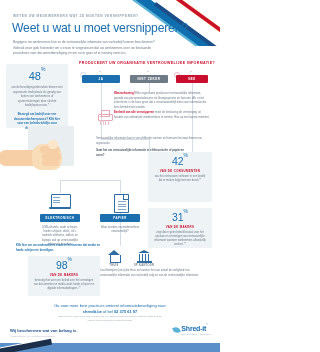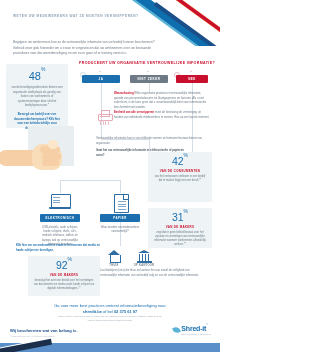--- a/index.html
+++ b/index.html
@@ -151,20 +151,21 @@
 
   <div class="swoosh">
     <i class="sw1"></i>
     <i class="sw2"></i>
     <i class="sw3"></i>
     <i class="sw4"></i>
     <i class="sw5"></i>
   </div>
 
   <div class="eyebrow">WETEN UW MEDEWERKERS WAT ZE MOETEN VERSNIPPEREN?</div>
+  <div class="h1">Weet u wat u moet versnipperen?</div>
   <div class="intro">Begrijpen uw werknemers hoe ze de vertrouwelijke informatie van uw bedrijf kunnen beschermen? Gebruik onze gids hieronder om u ervan te vergewissen dat uw werknemers over uw bestaande procedures voor documentbeveiliging en om na te gaan of er training vereist is.</div>
 
   <div class="card48">
     <div class="p48"><span>48</span><sup>%</sup></div>
     <div class="c48txt">van de beveiligingsinbreuken binnen een organisatie vindt plaats als gevolg van fouten van werknemers of systeemstoringen door slechte bedrijfsprocessen.*</div>
     <div class="c48cta">Bezorgd om bedrijf over een documentbeheerproces? Klik hier voor een beleidsrichtlijn voor documentbeheer.</div>
   </div>
 
   <div class="qhead">PRODUCEERT UW ORGANISATIE VERTROUWELIJKE INFORMATIE?</div>
 
@@ -278,21 +279,21 @@
     <div class="capbody">zou het vertrouwen verliezen in een bedrijf dat te maken krijgt met een breuk.**</div>
   </div>
 
   <div class="statcard c45">
     <div class="bignum"><span>31</span><sup>%</sup></div>
     <div class="caplbl">VAN DE MAKERS</div>
     <div class="capbody">zegt dat er geen beleid bestaat voor het opslaan en vernietigen van vertrouwelijke informatie wanneer werknemers afhankelijk werken.**</div>
   </div>
 
   <div class="statcard c83">
-    <div class="bignum"><span>92</span><sup>%</sup></div>
+    <div class="bignum"><span>98</span><sup>%</sup></div>
     <div class="caplbl">VAN DE MAKERS</div>
     <div class="capbody">bevestigt het over een beleid over het vernietigen van documenten en media zoals harde schijven en digitale informatiedragers.**</div>
   </div>
 
   <div class="ftcta">
     <span>Ga voor meer best practices omtrent informatiebeveiliging naar</span><br>
     <b>shredit.be</b><span> of bel </span><b>02 375 61 97</b>
   </div>
 
   <div class="fnote">

